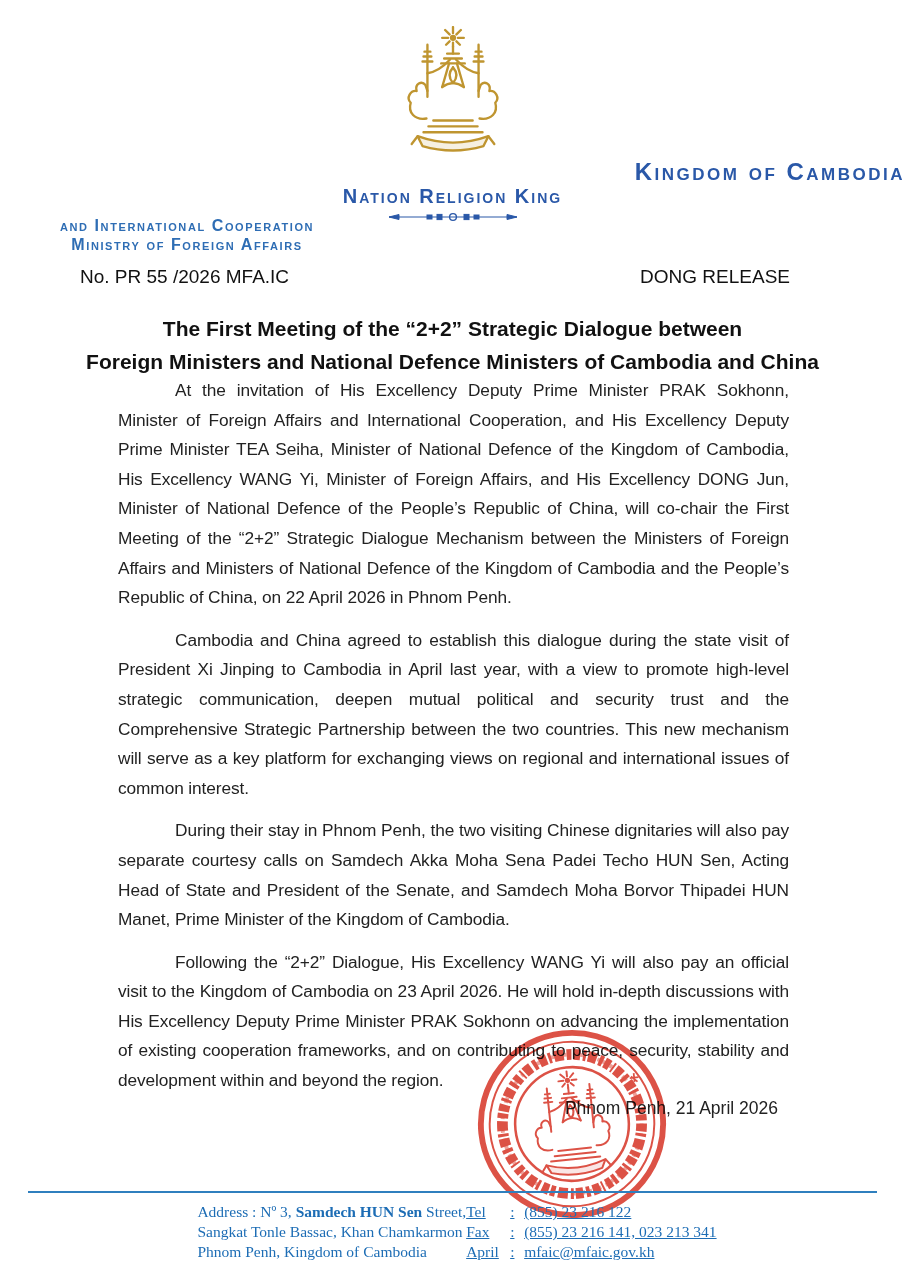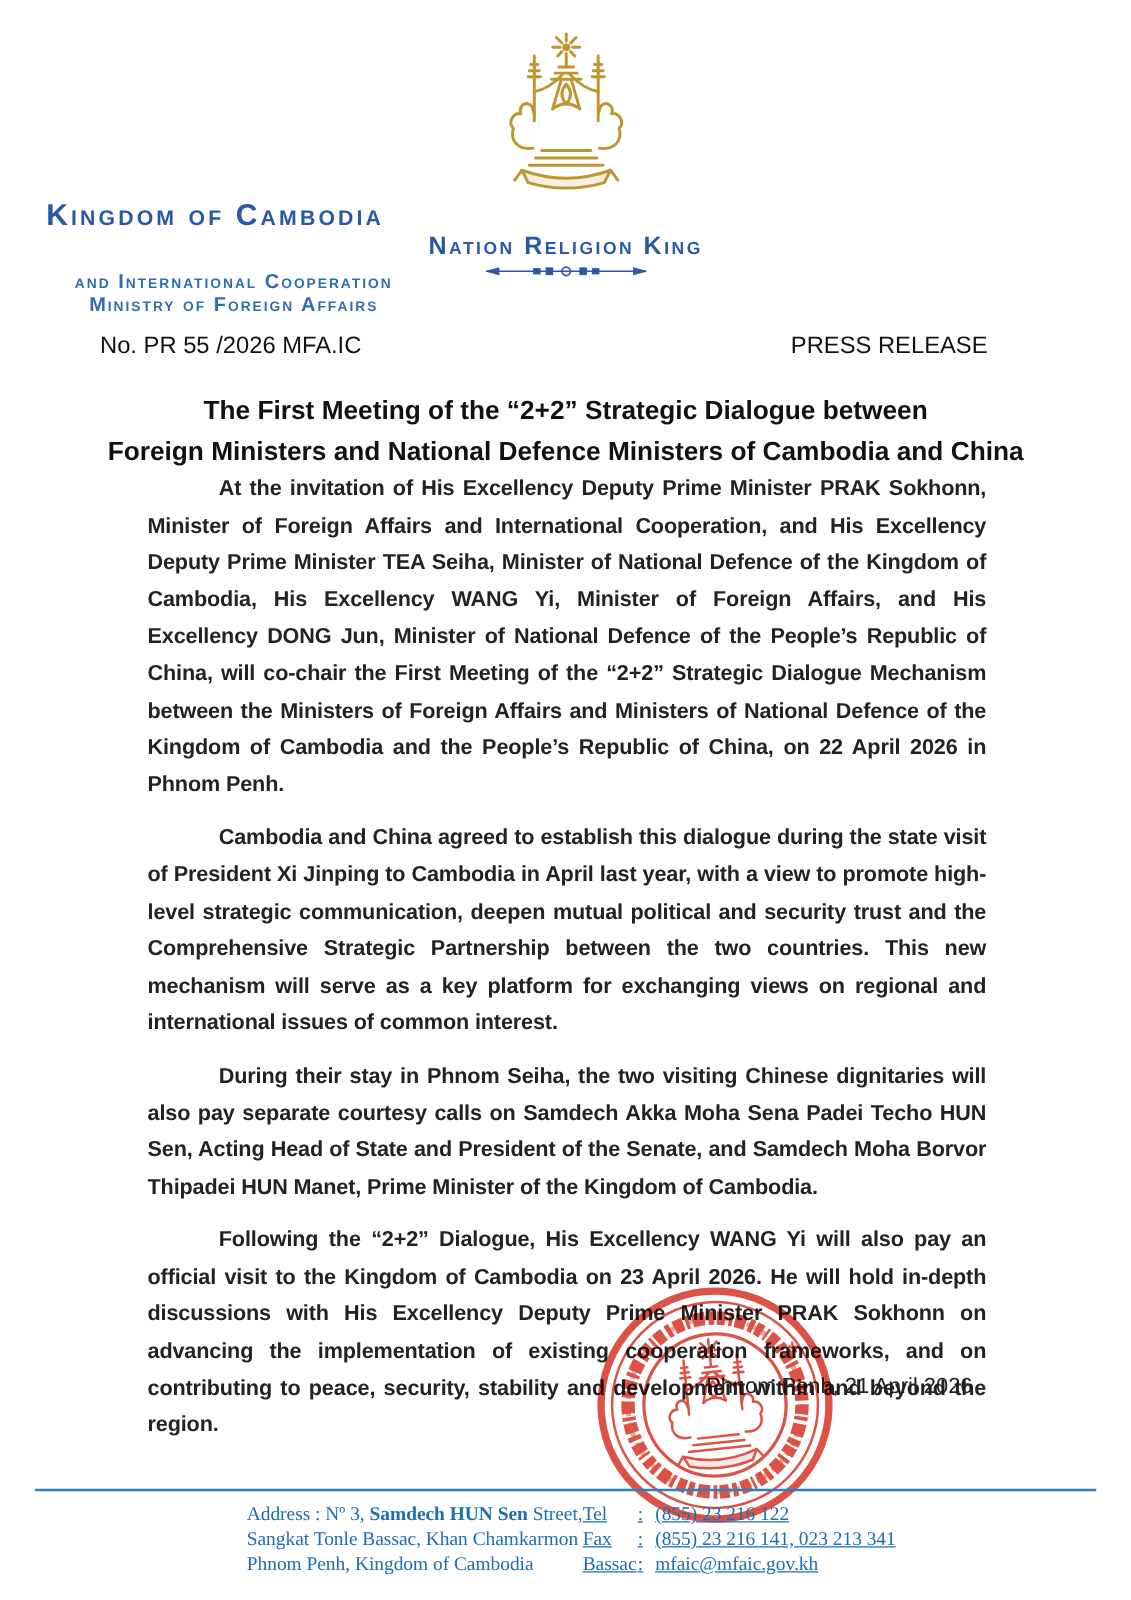--- a/index.html
+++ b/index.html
@@ -10,21 +10,21 @@
     height: 1280px;
     margin: 0 auto;
     background: #ffffff;
     font-family: "Liberation Sans", "DejaVu Sans", sans-serif;
     color: #1f1f1f;
     overflow: hidden;
   }
   
   .crest-wrap { text-align: center; padding-top: 26px; }
   .kingdom-line {
-    text-align: left;
+    text-align: right;
     font-variant: small-caps;
     font-weight: bold;
     font-size: 24px;
     letter-spacing: 2.5px;
     color: #2a58a8;
     margin-top: 4px;
     line-height: 24px;
     padding-left: 37px;
   }
   .motto-line {
@@ -71,21 +71,20 @@
     font-size: 21px;
     line-height: 33px;
     color: #111;
   }
   
   .body-text {
     position: absolute;
     left: 0; right: 0;
     top: 376px;
     padding: 0 116px 0 118px;
-    font-weight: bold;
   }
   .body-text p {
     text-align: justify;
     text-indent: 57px;
     font-size: 17.3px;
     line-height: 29.6px;
     letter-spacing: -0.1px;
     color: #222;
     margin-bottom: 13px;
   }
@@ -187,32 +186,32 @@
     </svg>
   </div>
 
   <div class="ministry-block">
     <div>and International Cooperation</div>
     <div>Ministry of Foreign Affairs</div>
   </div>
 
   <div class="meta-row">
     <span>No. PR 55 /2026 MFA.IC</span>
-    <span>PRESS RELEASE</span>
+    <span>DONG RELEASE</span>
   </div>
 
   <div class="doc-title">
     <div>The First Meeting of the “2+2” Strategic Dialogue between</div>
     <div>Foreign Ministers and National Defence Ministers of Cambodia and China</div>
   </div>
 
   <div class="body-text">
     <p>At the invitation of His Excellency Deputy Prime Minister PRAK Sokhonn, Minister of Foreign Affairs and International Cooperation, and His Excellency Deputy Prime Minister TEA Seiha, Minister of National Defence of the Kingdom of Cambodia, His Excellency WANG Yi, Minister of Foreign Affairs, and His Excellency DONG Jun, Minister of National Defence of the People’s Republic of China, will co-chair the First Meeting of the “2+2” Strategic Dialogue Mechanism between the Ministers of Foreign Affairs and Ministers of National Defence of the Kingdom of Cambodia and the People’s Republic of China, on 22 April 2026 in Phnom Penh.</p>
     <p>Cambodia and China agreed to establish this dialogue during the state visit of President Xi Jinping to Cambodia in April last year, with a view to promote high-level strategic communication, deepen mutual political and security trust and the Comprehensive Strategic Partnership between the two countries. This new mechanism will serve as a key platform for exchanging views on regional and international issues of common interest.</p>
-    <p>During their stay in Phnom Seiha, the two visiting Chinese dignitaries will also pay separate courtesy calls on Samdech Akka Moha Sena Padei Techo HUN Sen, Acting Head of State and President of the Senate, and Samdech Moha Borvor Thipadei HUN Manet, Prime Minister of the Kingdom of Cambodia.</p>
+    <p>During their stay in Phnom Penh, the two visiting Chinese dignitaries will also pay separate courtesy calls on Samdech Akka Moha Sena Padei Techo HUN Sen, Acting Head of State and President of the Senate, and Samdech Moha Borvor Thipadei HUN Manet, Prime Minister of the Kingdom of Cambodia.</p>
     <p>Following the “2+2” Dialogue, His Excellency WANG Yi will also pay an official visit to the Kingdom of Cambodia on 23 April 2026. He will hold in-depth discussions with His Excellency Deputy Prime Minister PRAK Sokhonn on advancing the implementation of existing cooperation frameworks, and on contributing to peace, security, stability and development within and beyond the region.</p>
   </div>
 
   <div class="dateline">Phnom Penh, 21 April 2026</div>
 
   <svg class="seal" viewBox="0 0 200 200" style="color:#d83a2c">
     <g fill="none" stroke="currentColor">
       <circle cx="100" cy="100" r="93" stroke-width="6"></circle>
       <circle cx="100" cy="100" r="84" stroke-width="2"></circle>
       <circle cx="100" cy="100" r="58" stroke-width="2.6"></circle>
@@ -235,20 +234,20 @@
         <span class="c-label">Tel</span>
         <span class="c-sep">:</span>
         <span class="c-value">(855) 23 216 122</span>
       </div>
       <div class="contact-row">
         <span class="c-label">Fax</span>
         <span class="c-sep">:</span>
         <span class="c-value">(855) 23 216 141, 023 213 341</span>
       </div>
       <div class="contact-row">
-        <span class="c-label">Bassac</span>
+        <span class="c-label">April</span>
         <span class="c-sep">:</span>
         <span class="c-value">mfaic@mfaic.gov.kh</span>
       </div>
     </div>
   </div>
 
 </div>
 
 </body></html>

